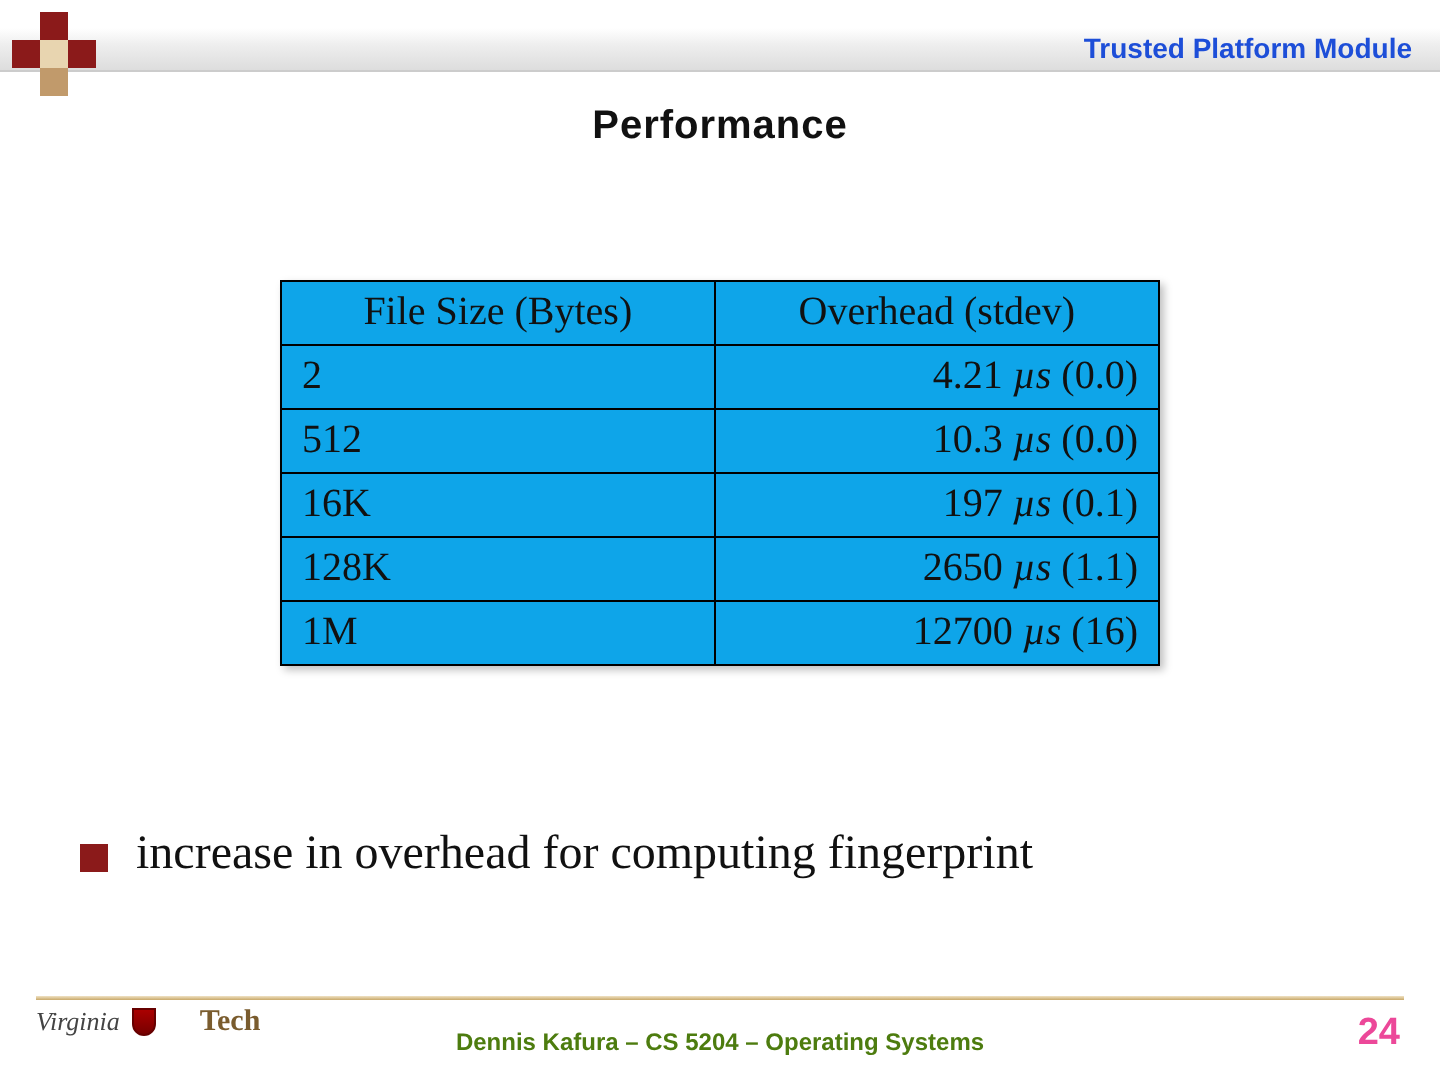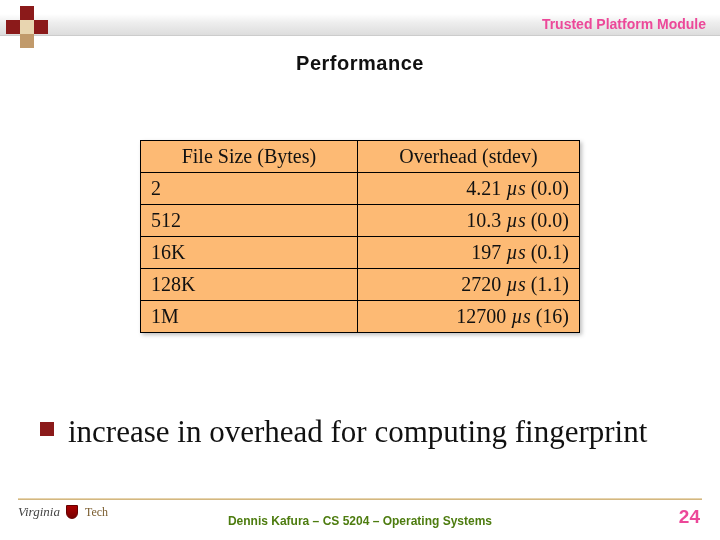--- a/index.html
+++ b/index.html
@@ -27,41 +27,41 @@
     top: 14px; left: 0;
     width: 720px; height: 22px;
     background: linear-gradient(to bottom, #ffffff 0%, #eee 40%, #ddd 100%);
     border-bottom: 1px solid #ccc;
   }
   .header-text {
     position: absolute;
     top: 16px; right: 14px;
     font-size: 14px;
     font-weight: bold;
-    color: #ec4899;
+    color: #1d4ed8;
   }
   .slide-title {
     position: absolute;
     top: 52px; left: 0; width: 720px;
     text-align: center;
     font-size: 20px;
     font-weight: bold;
     letter-spacing: 0.5px;
     color: #111;
   }
   .table-wrap {
     position: absolute;
     top: 140px; left: 140px;
     width: 440px;
     box-shadow: 2px 2px 4px rgba(0,0,0,0.25);
   }
   table {
     border-collapse: collapse;
     width: 100%;
-    background: #fdba74;
+    background: #0ea5e9;
     font-family: "Times New Roman", Times, serif;
     font-size: 20px;
     color: #111;
   }
   th, td {
     border: 1px solid #000;
     padding: 4px 10px;
     height: 30px;
   }
   th {
@@ -80,21 +80,21 @@
     gap: 14px;
   }
   .bullet-mark {
     width: 14px; height: 14px;
     background: #8b1a1a;
     margin-top: 8px;
     flex: none;
   }
   .bullet-text {
     font-family: "Times New Roman", Times, serif;
-    font-size: 31px;
+    font-size: 24px;
     color: #111;
   }
   .footer-line {
     position: absolute;
     left: 18px; right: 18px;
     bottom: 40px;
     height: 2px;
     background: linear-gradient(to bottom, #f0e2c4, #c9a96a);
   }
   .footer {
@@ -122,24 +122,24 @@
     position: absolute;
     left: 18px; bottom: 8px;
     font-family: "Times New Roman", Times, serif;
   }
   .logo .v {
     font-style: italic;
     font-size: 13px;
     color: #444;
   }
   .logo .tech {
-    font-size: 12px;
+    font-size: 15px;
     color: #7a5c2e;
-    font-weight: normal;
-    margin-left: 1px;
+    font-weight: bold;
+    margin-left: 16px;
   }
   .logo-shield {
     display: inline-block;
     width: 12px; height: 14px;
     background: linear-gradient(#a00, #700);
     border: 1px solid #600;
     border-radius: 0 0 6px 6px;
     vertical-align: middle;
     margin: 0 2px;
   }
@@ -181,21 +181,21 @@
       </tr>
       <tr>
         <td class="left">16K</td>
         <td class="right">
           <span>197</span> <span class="mu">µs</span> <span>(0.1)</span>
         </td>
       </tr>
       <tr>
         <td class="left">128K</td>
         <td class="right">
-          <span>2720</span> <span class="mu">µs</span> <span>(1.1)</span>
+          <span>2650</span> <span class="mu">µs</span> <span>(1.1)</span>
         </td>
       </tr>
       <tr>
         <td class="left">1M</td>
         <td class="right">
           <span>12700</span> <span class="mu">µs</span> <span>(16)</span>
         </td>
       </tr>
     </tbody>
   </table>

